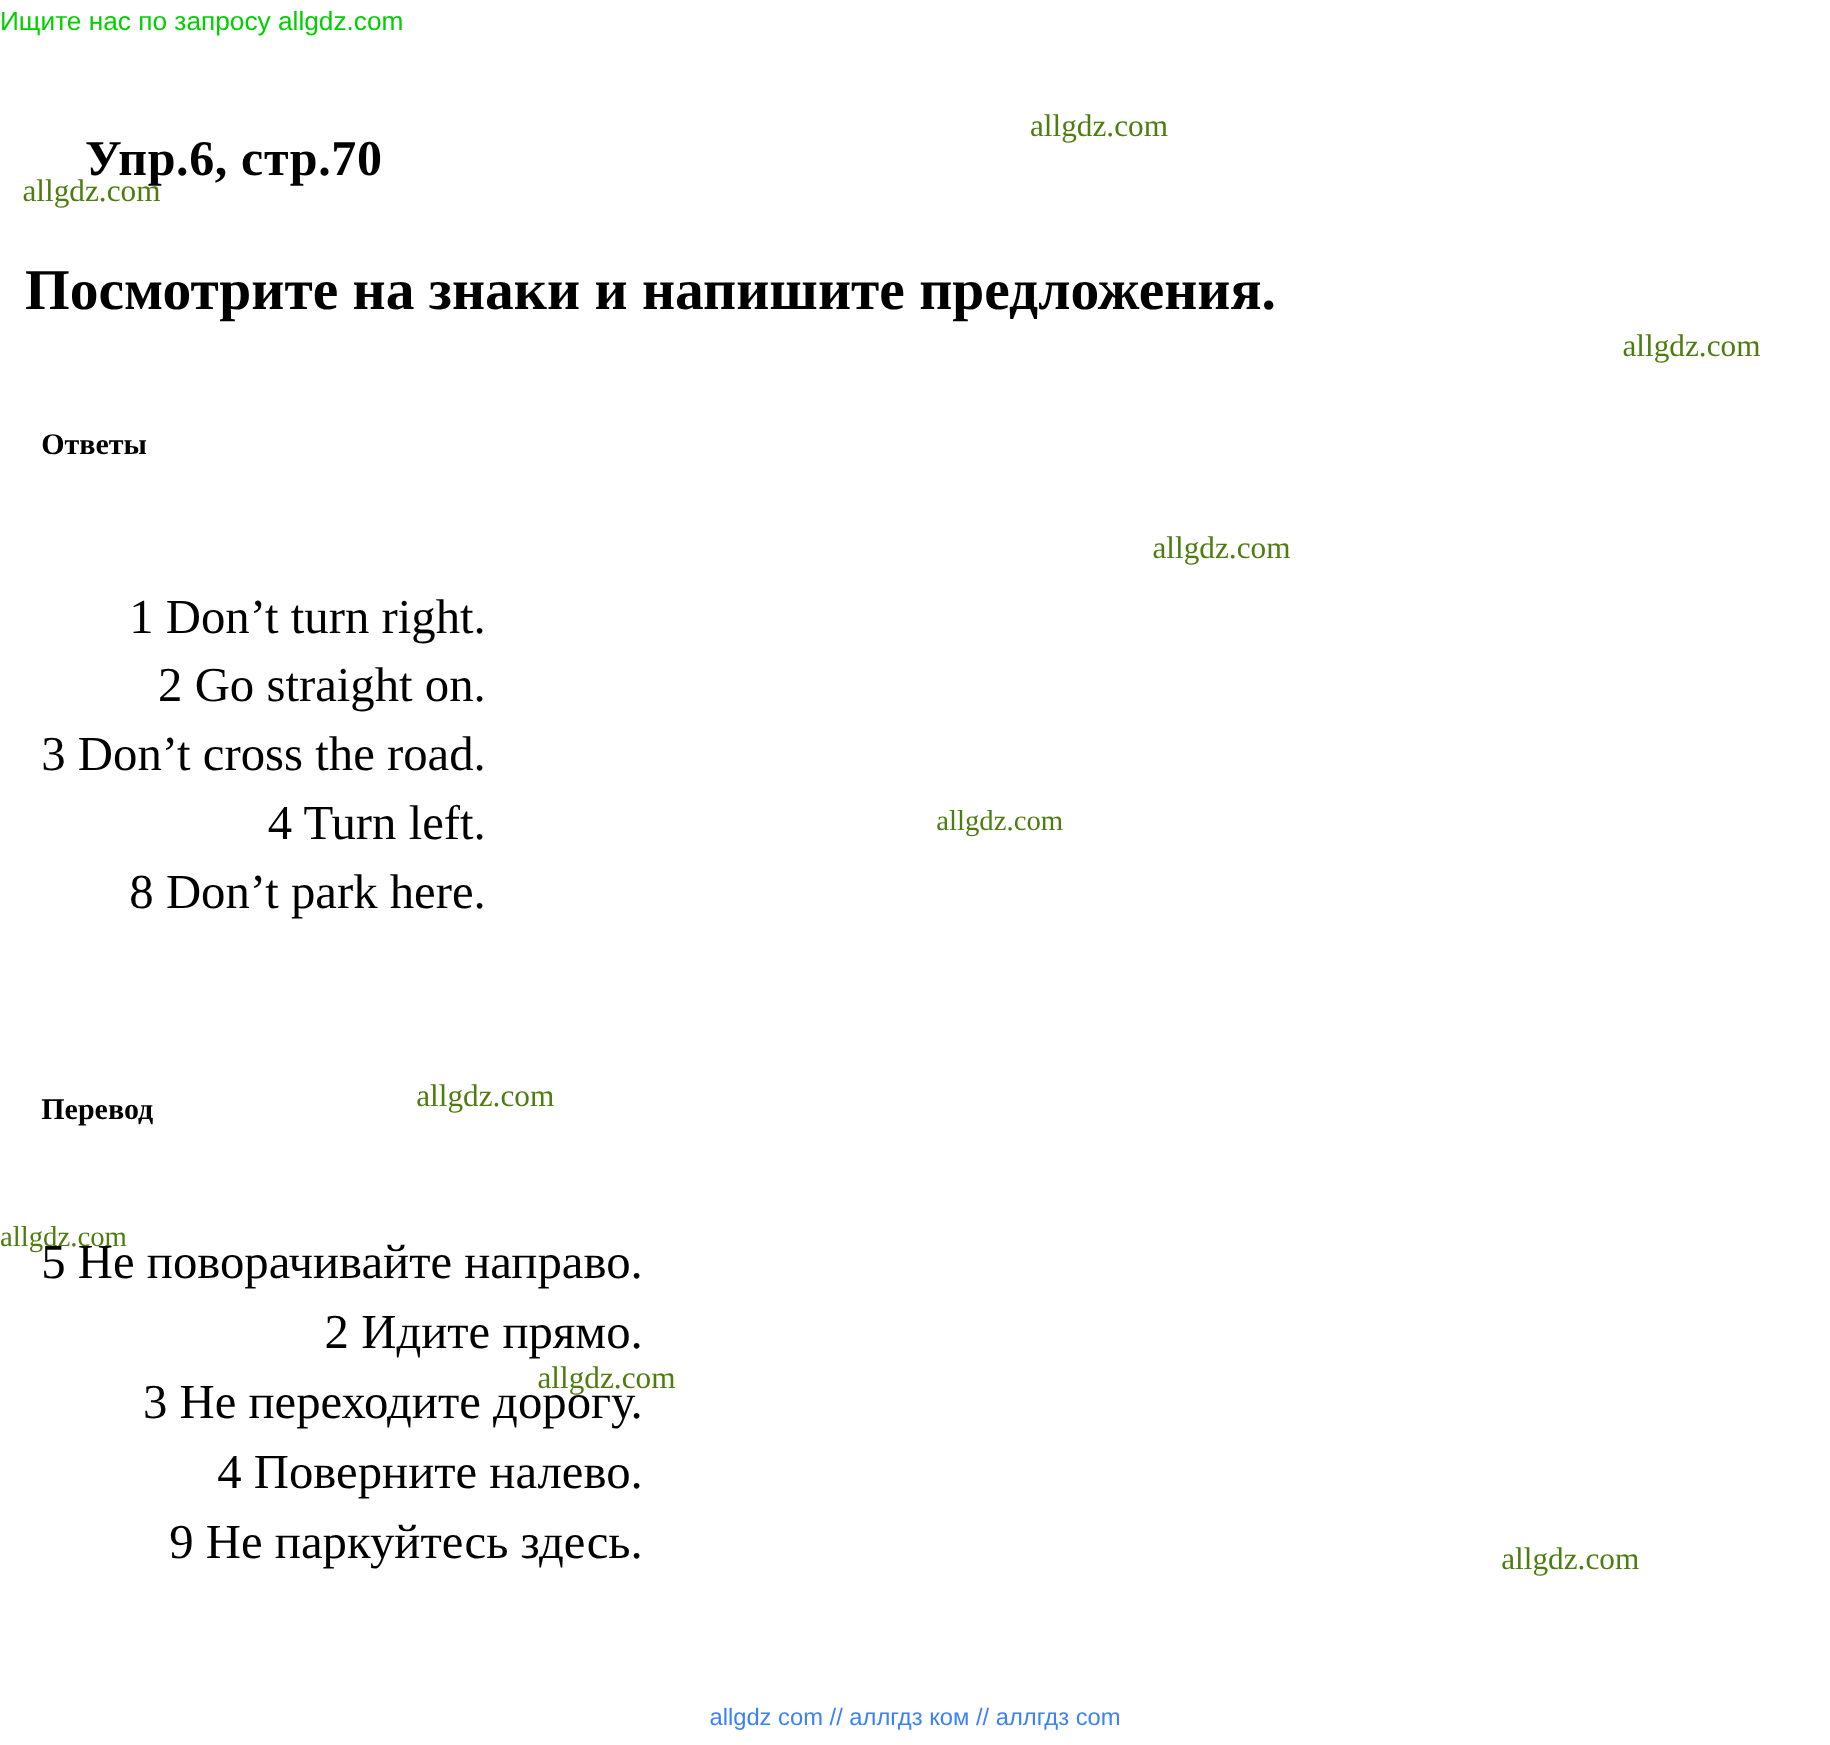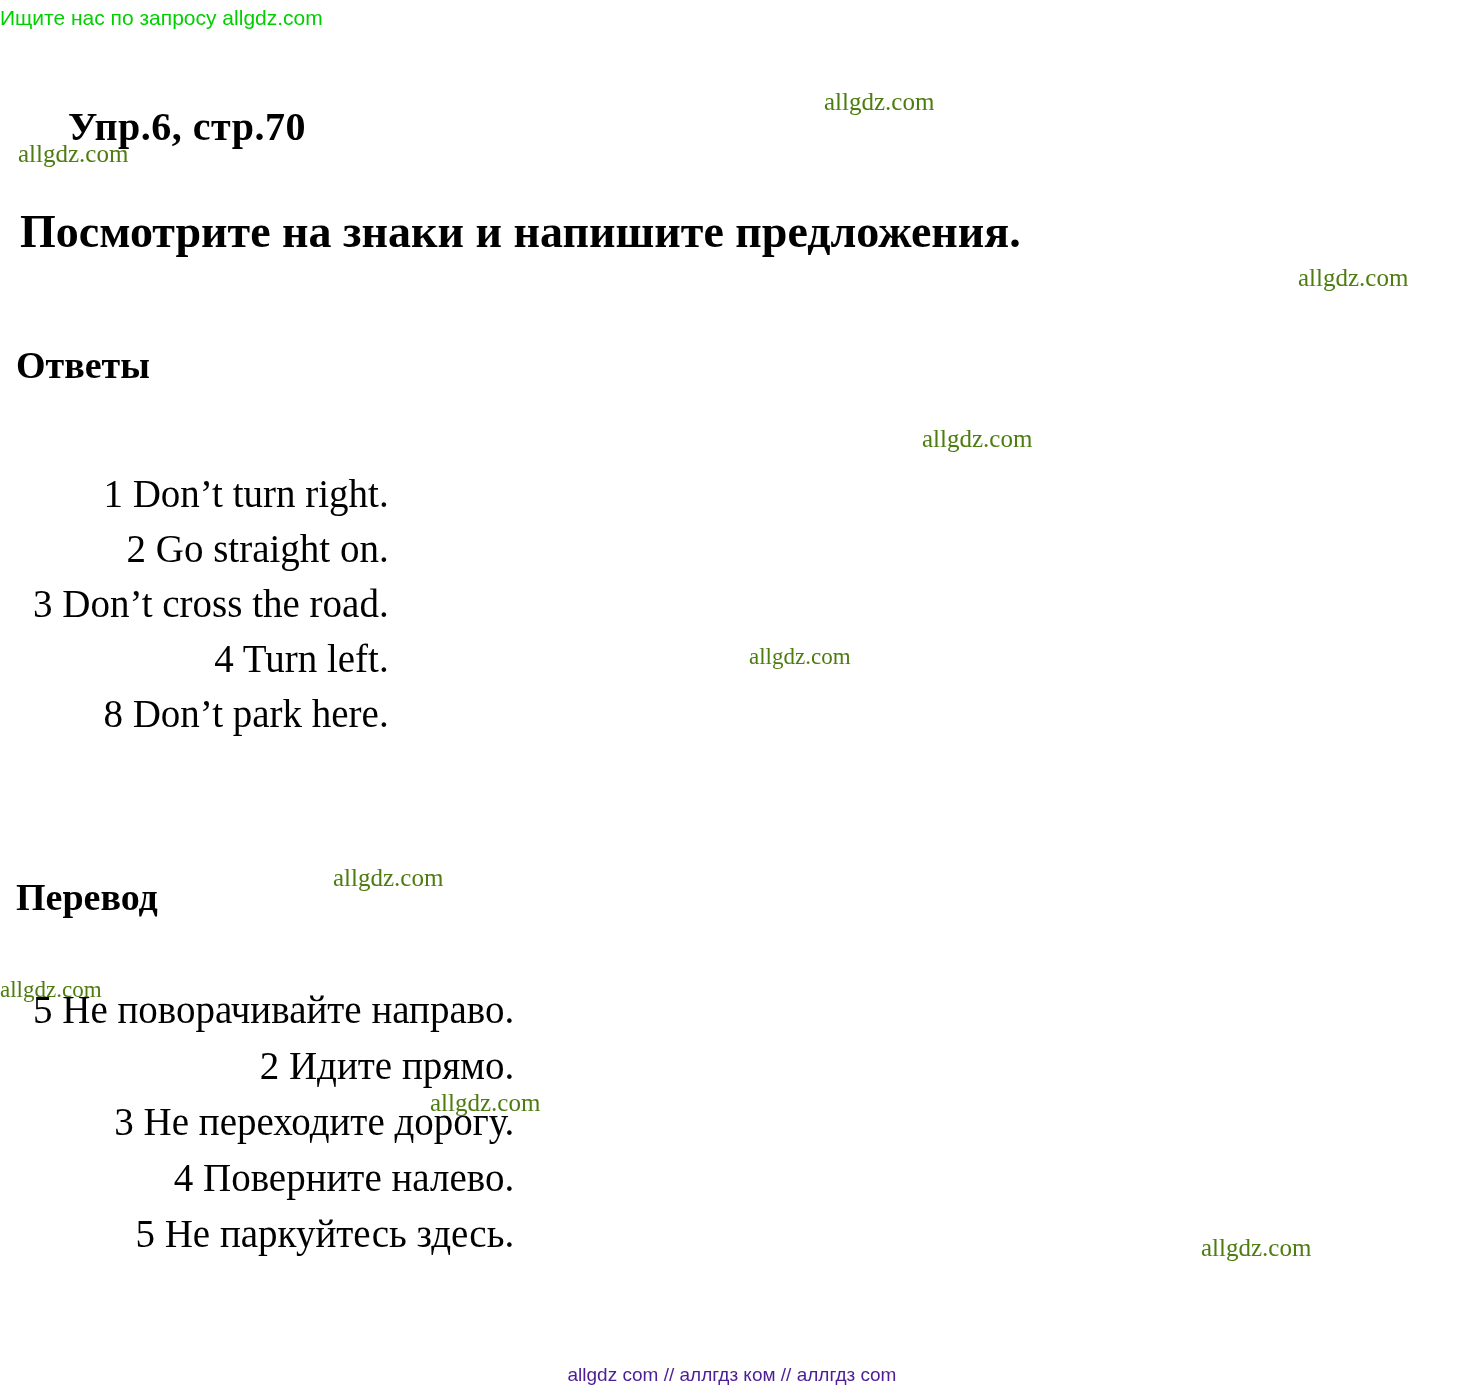--- a/index.html
+++ b/index.html
@@ -44,24 +44,24 @@
   .task {
     position: absolute;
     left: 20px;
     top: 205px;
     font-family: "Liberation Serif", serif;
     font-weight: bold;
     font-size: 46px;
   }
   .section-heading {
     position: absolute;
-    left: 16px;
+    left: 33px;
     font-family: "Liberation Serif", serif;
     font-weight: bold;
-    font-size: 38px;
+    font-size: 24px;
   }
   #answers-heading { top: 343px; }
   #translation-heading { top: 875px; }
 
   .list {
     position: absolute;
     left: 33px;
     margin: 0;
     padding: 0;
     list-style: none;
@@ -80,21 +80,21 @@
   #translation-list li { margin-bottom: 17px; }
 
   .footer {
     position: absolute;
     bottom: 10px;
     left: 0;
     width: 100%;
     text-align: center;
     font-family: "Liberation Sans", sans-serif;
     font-size: 19px;
-    color: #4c1d95;
+    color: #3b82f6;
   }
 </style>
 </head>
 <body>
 
 <div class="top-banner">Ищите нас по запросу allgdz.com</div>
 
 <h1 class="title">Упр.6, стр.70</h1>
 
 <div class="task">Посмотрите на знаки и напишите предложения.</div>
@@ -109,21 +109,21 @@
   <li>8 Don’t park here.</li>
 </ul>
 
 <div class="section-heading" id="translation-heading">Перевод</div>
 
 <ul class="list" id="translation-list">
   <li>5 Не поворачивайте направо.</li>
   <li>2 Идите прямо.</li>
   <li>3 Не переходите дорогу.</li>
   <li>4 Поверните налево.</li>
-  <li>5 Не паркуйтесь здесь.</li>
+  <li>9 Не паркуйтесь здесь.</li>
 </ul>
 
 <div id="watermark-layer">
     <div class="wm" style="left: 824px; top: 88px; font-size: 25px;">allgdz.com</div>
     <div class="wm" style="left: 18px; top: 140px; font-size: 25px;">allgdz.com</div>
     <div class="wm" style="left: 1298px; top: 264px; font-size: 25px;">allgdz.com</div>
     <div class="wm" style="left: 922px; top: 425px; font-size: 25px;">allgdz.com</div>
     <div class="wm" style="left: 749px; top: 644px; font-size: 23px;">allgdz.com</div>
     <div class="wm" style="left: 333px; top: 864px; font-size: 25px;">allgdz.com</div>
     <div class="wm" style="left: 0px; top: 977px; font-size: 23px;">allgdz.com</div>

